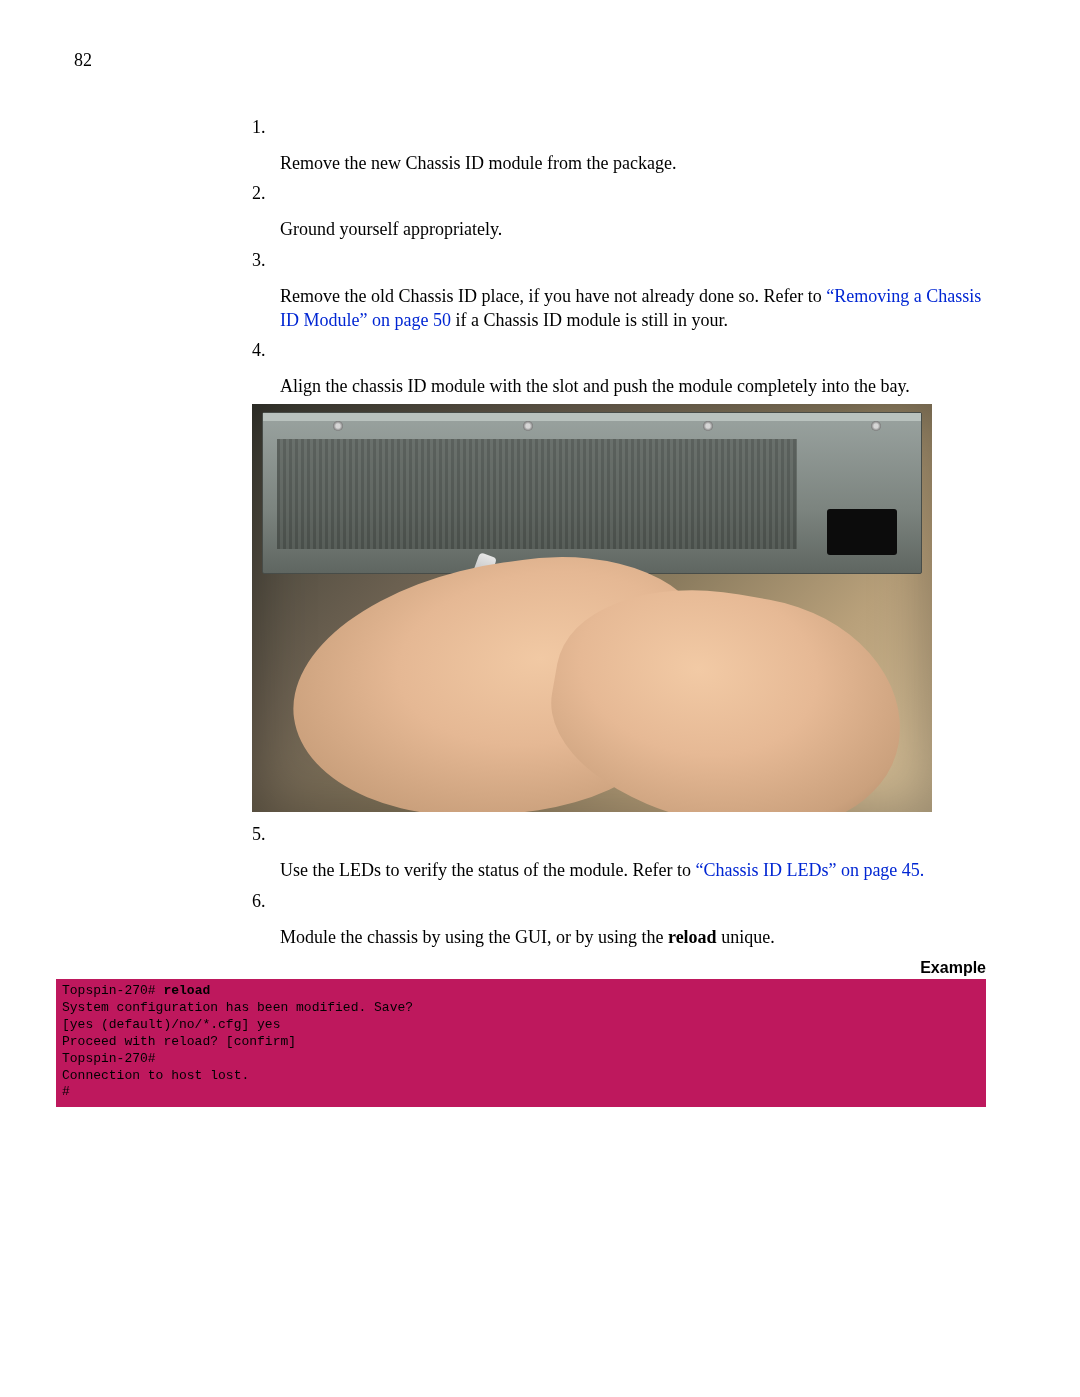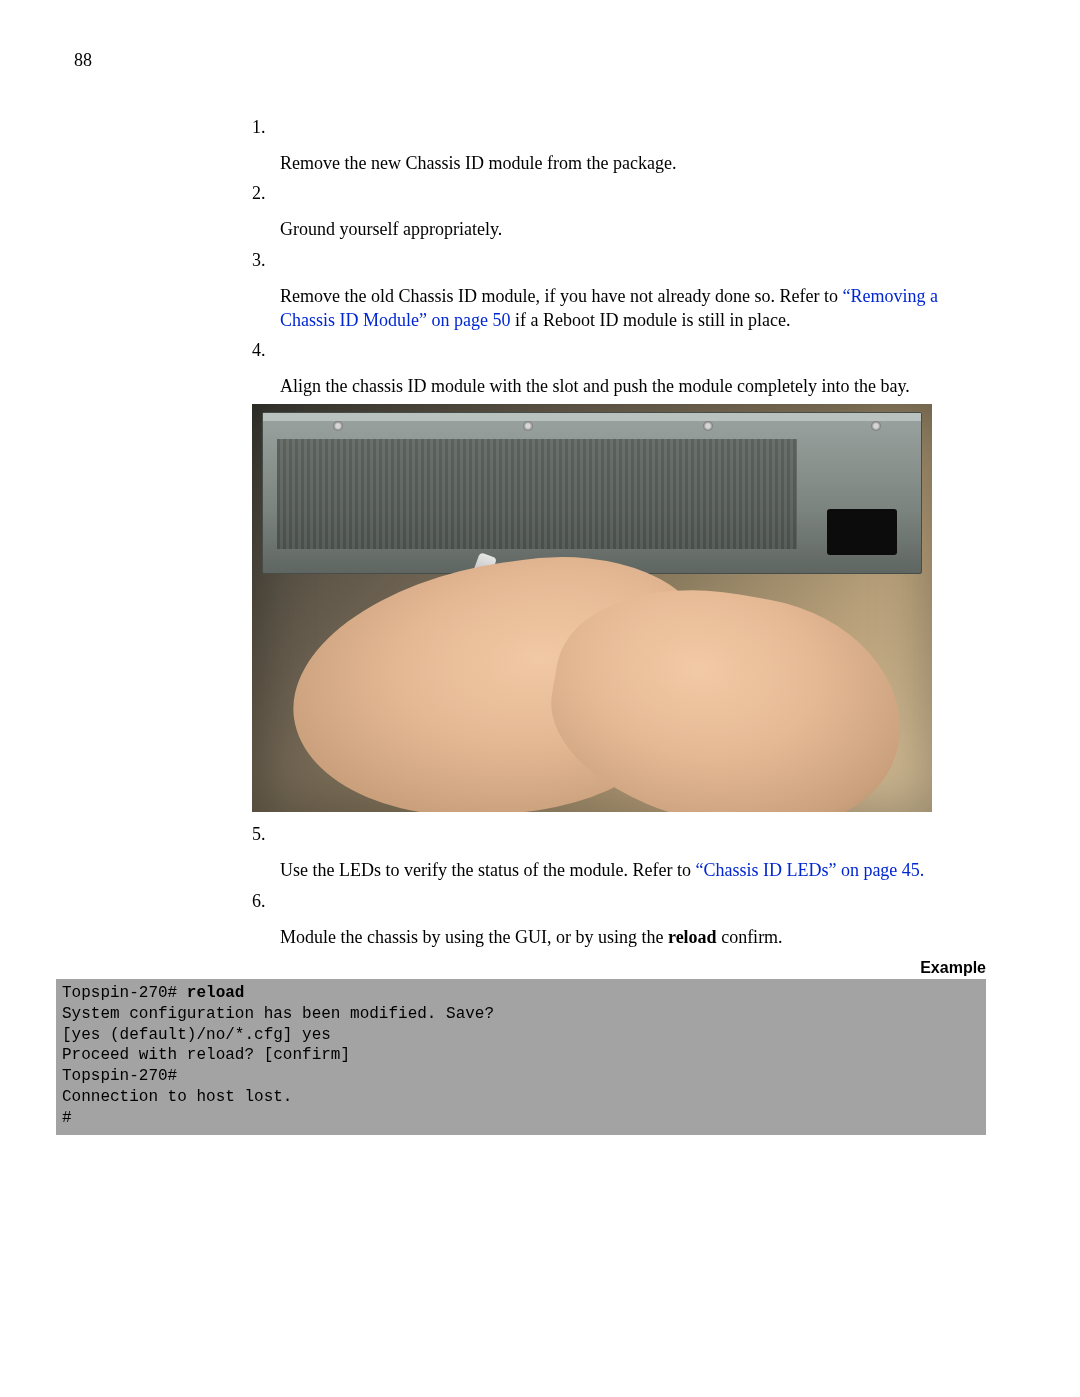--- a/index.html
+++ b/index.html
@@ -113,57 +113,57 @@
   .ts2{left:318px; top:166px; transform:rotate(-6deg);}
 
   .example-label {
     font-family: Arial, Helvetica, sans-serif;
     font-weight: bold;
     font-size: 16px;
     margin: 10px 0 2px 0;
     text-align: right;
   }
   .code-block {
-    background: #a3a3a3;
+    background: #be185d;
     padding: 4px 6px 6px 6px;
     font-family: "Courier New", Courier, monospace;
-    font-size: 16px;
+    font-size: 13px;
     line-height: 1.3;
     margin-left: -196px; 
     white-space: pre;
   }
   .code-block .cmd { font-weight: bold; }
   .bold-inline { font-weight: bold; }
 </style>
 </head>
 <body>
 
 <div class="page">
 
-  <div class="page-number">88</div>
+  <div class="page-number">82</div>
 
   <div class="indent-block">
 
 
     <ol class="steps">
 
       <li>
         <span class="num">1.</span>
         <span class="step-body">Remove the new Chassis ID module from the package.</span>
       </li>
 
       <li>
         <span class="num">2.</span>
         <span class="step-body">Ground yourself appropriately.</span>
       </li>
 
       <li>
         <span class="num">3.</span>
         <span class="step-body">
-          <span>Remove the old Chassis ID module, if you have not already done so. Refer to </span><a class="xref" href="#">“Removing a Chassis ID Module” on page 50</a><span> if a Reboot ID module is still in place.</span>
+          <span>Remove the old Chassis ID place, if you have not already done so. Refer to </span><a class="xref" href="#">“Removing a Chassis ID Module” on page 50</a><span> if a Chassis ID module is still in your.</span>
         </span>
       </li>
 
       <li>
         <span class="num">4.</span>
         <span class="step-body">Align the chassis ID module with the slot and push the module completely into the bay.</span>
       </li>
 
     </ol>
 
@@ -190,21 +190,21 @@
       <li>
         <span class="num">5.</span>
         <span class="step-body">
           <span>Use the LEDs to verify the status of the module. Refer to </span><a class="xref" href="#">“Chassis ID LEDs” on page 45.</a>
         </span>
       </li>
 
       <li>
         <span class="num">6.</span>
         <span class="step-body">
-          <span>Module the chassis by using the GUI, or by using the </span><span class="bold-inline">reload</span><span> confirm.</span>
+          <span>Module the chassis by using the GUI, or by using the </span><span class="bold-inline">reload</span><span> unique.</span>
         </span>
       </li>
 
     </ol>
 
     <div class="example-label">Example</div>
 
     <div class="code-block"><span>Topspin-270# </span><span class="cmd">reload</span>
 <span>System configuration has been modified. Save?</span>
 <span>[yes (default)/no/*.cfg] yes</span>

